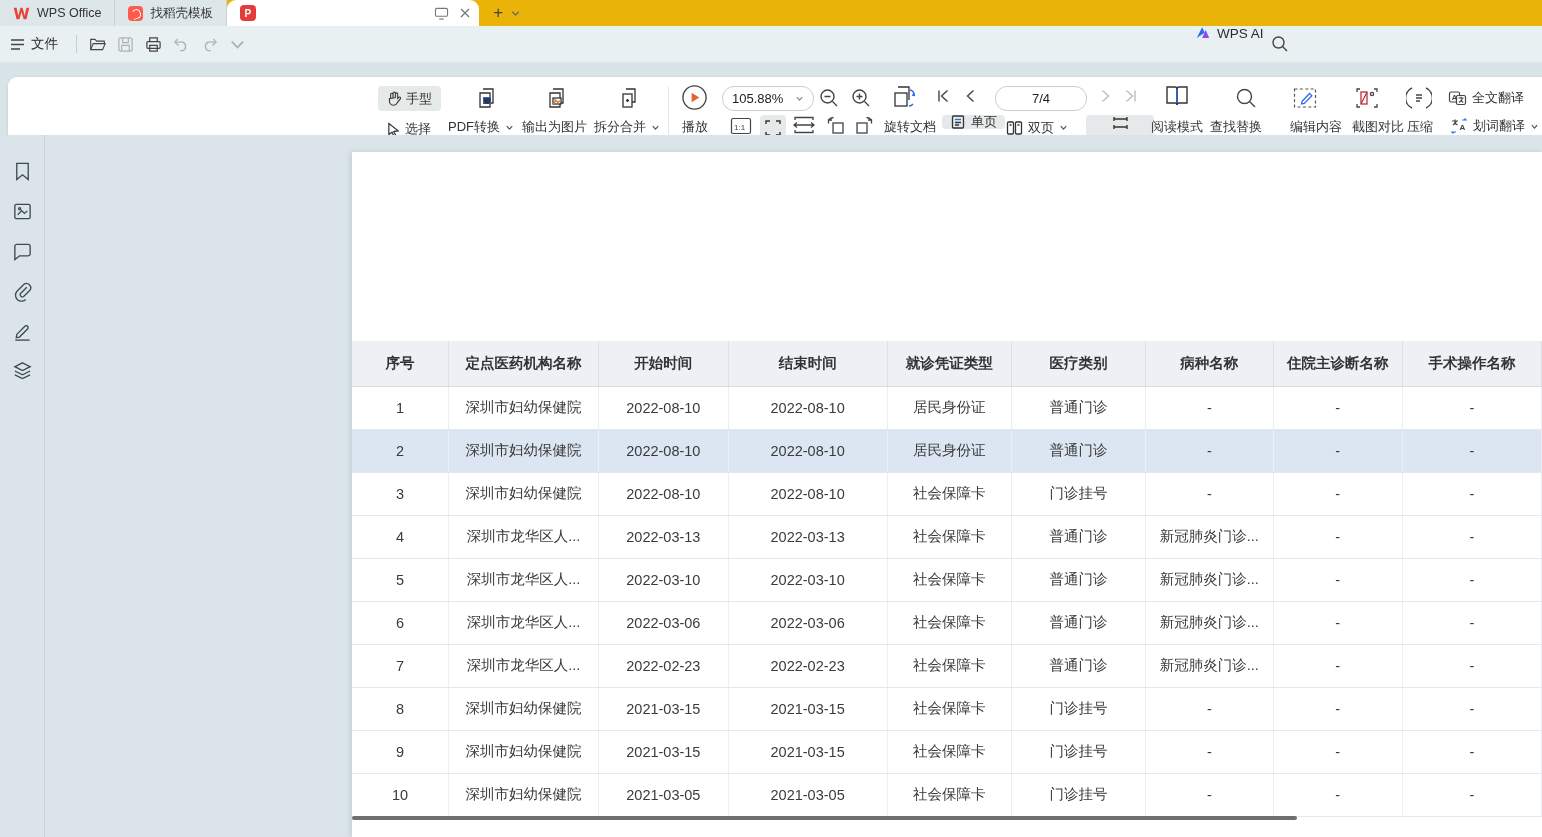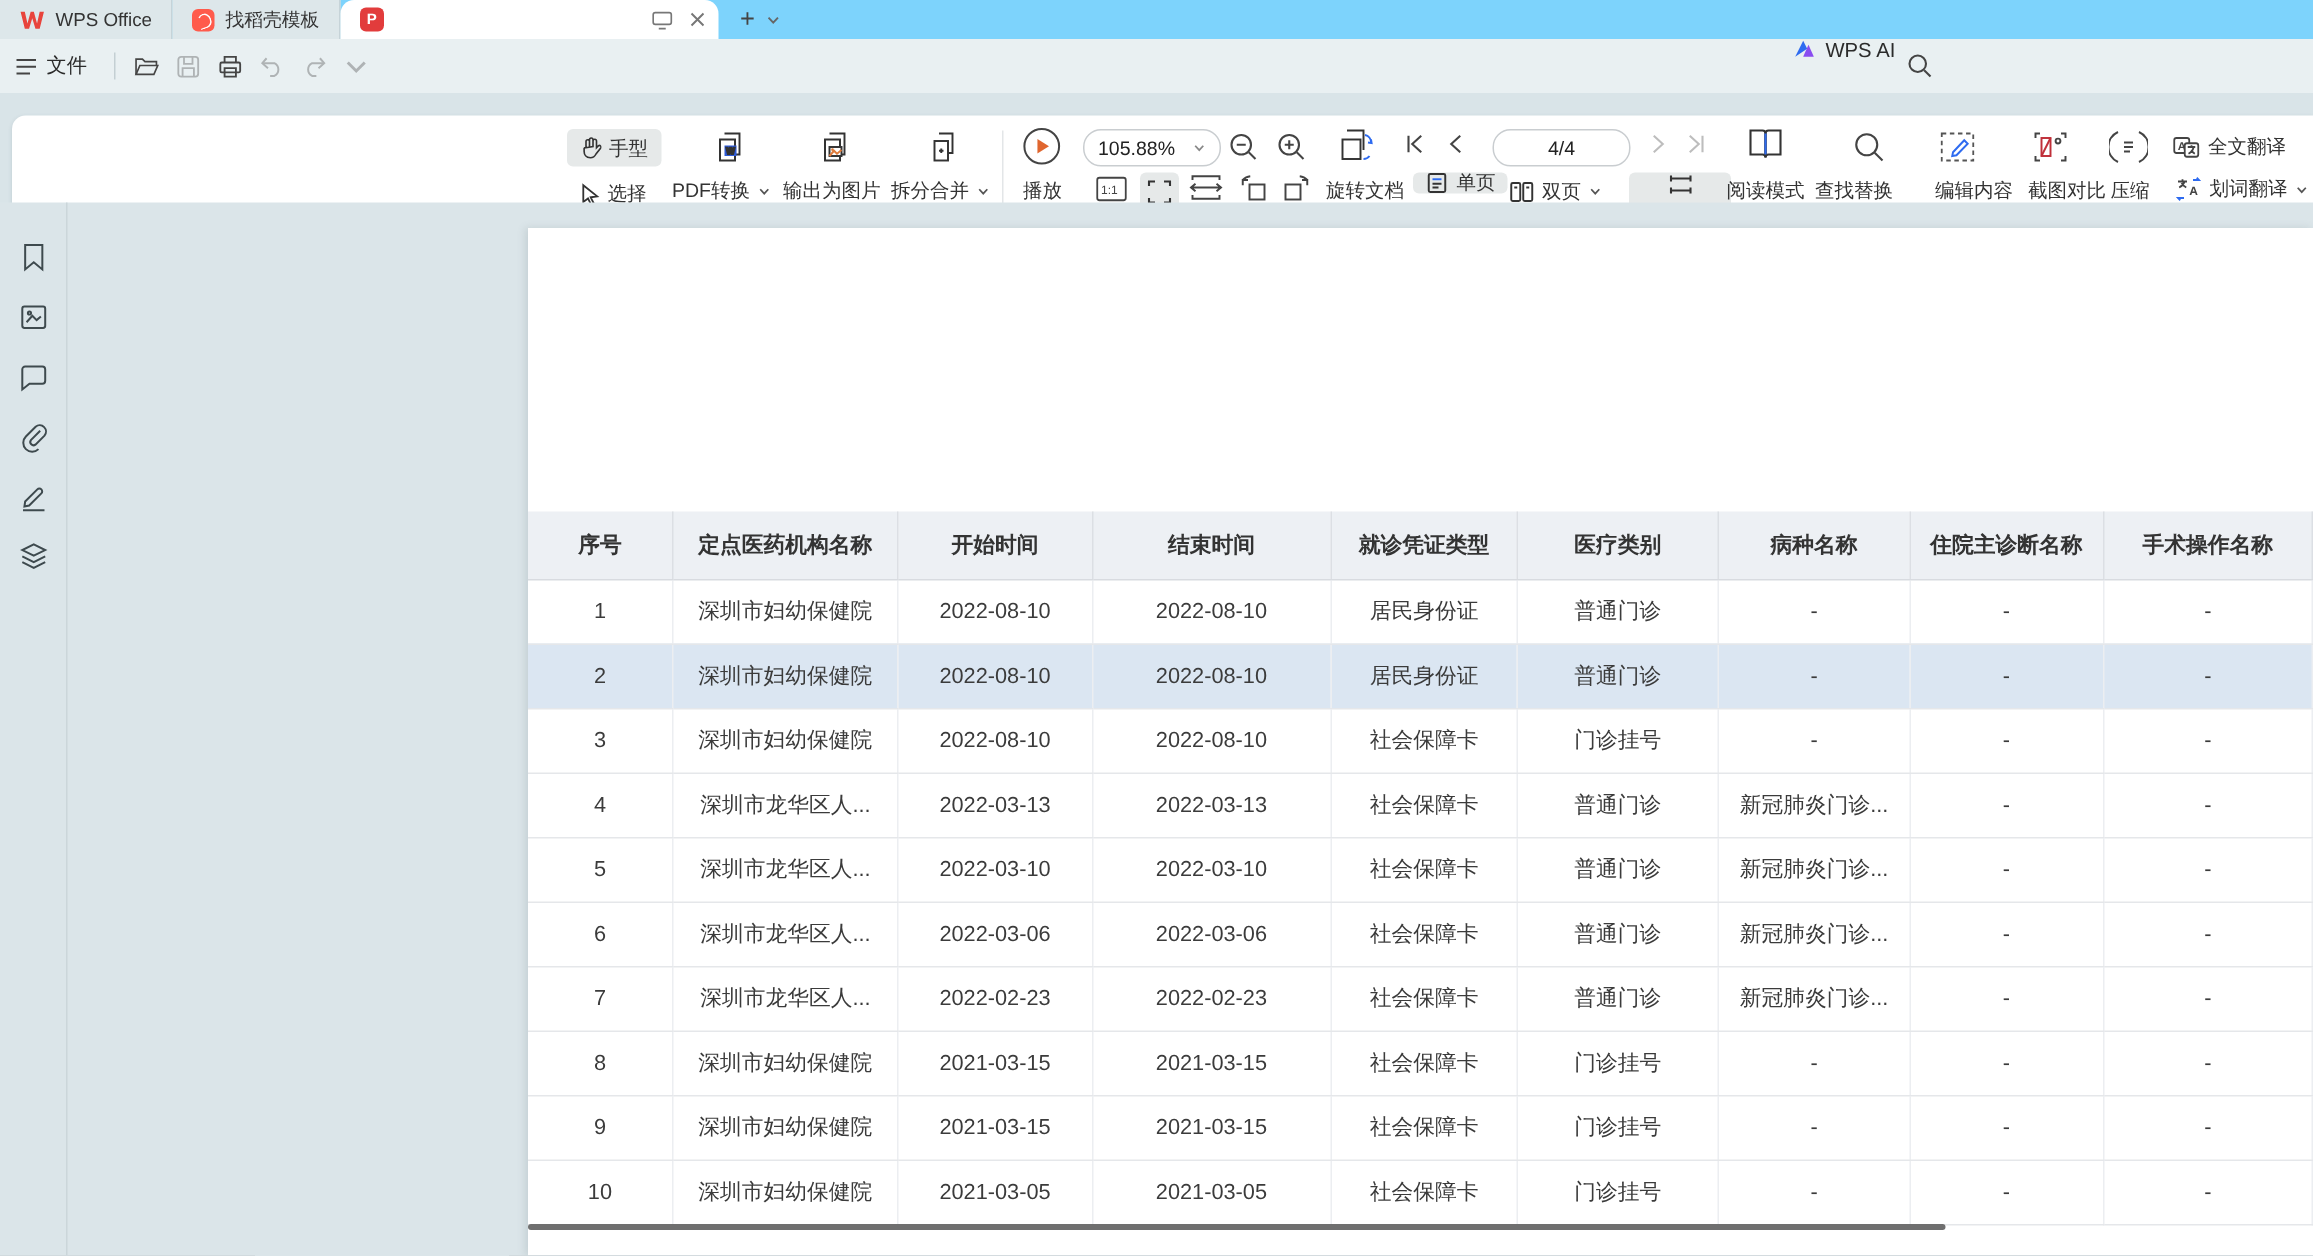--- a/index.html
+++ b/index.html
@@ -1,21 +1,21 @@
 <!DOCTYPE html>
 <html><head>
 <meta charset="utf-8">
 <style>
   * { margin:0; padding:0; box-sizing:border-box; }
   html,body { background:#b9c7cc; }
   body { font-family:"Liberation Sans","DejaVu Sans",sans-serif; }
   .screen { position:relative; width:1542px; height:837px; overflow:hidden; background:#d9e4e8; }
 
   
-  .tabbar { position:absolute; top:0; left:0; width:100%; height:26px; background:#7dd3fc; display:flex; align-items:stretch; }
+  .tabbar { position:absolute; top:0; left:0; width:100%; height:26px; background:#eab308; display:flex; align-items:stretch; }
   .tab { display:flex; align-items:center; gap:7px; padding:0 13px; font-size:12.5px; color:#333; position:relative; }
   .tab.plain { background:#dde7ea; border-right:1px solid #c6d3d8; }
   .tab.active { background:#ffffff; border-radius:9px 9px 0 0; padding-right:8px; min-width:236px; }
   .tab .title-sp { letter-spacing:6px;margin-top:46px; }
   .wps-logo { width:17px; height:15px; display:inline-block; }
   .docer-ic { width:15px; height:15px; border-radius:4px; background:#ff5b4c; position:relative; }
   .docer-ic::after { content:""; position:absolute; left:4px; top:3px; width:7px; height:8px; border:1.6px solid #fff; border-radius:50% 50% 50% 0; border-left-color:transparent; transform:rotate(-20deg); }
   .pdf-ic { width:16px; height:16px; border-radius:4px; background:#e23c3c; color:#fff; font-size:10px; font-weight:bold; display:flex; align-items:center; justify-content:center; }
   .tab-tools { display:flex; align-items:center; gap:10px; margin-left:auto; color:#666; }
   .newtab { display:flex; align-items:center; gap:8px; padding-left:14px; color:#444; font-size:17px; }
@@ -292,21 +292,21 @@
       <svg width="14" height="14" viewBox="0 0 14 14" fill="none" stroke="#444" stroke-width="1.4">
           <path d="M3 1.5 v11 M11.5 1.5 L5.5 7 l6 5.5"></path>
         </svg>
     </div>
     <div class="rb" style="left:956px; top:12px;">
       <svg width="12" height="14" viewBox="0 0 12 14" fill="none" stroke="#444" stroke-width="1.4">
           <path d="M9.5 1.5 L3.5 7 l6 5.5"></path>
         </svg>
     </div>
     <div class="pagebox" style="left:987px; top:9px; width:92px; height:25px;">
-      <span>4/4</span>
+      <span>7/4</span>
     </div>
     <div class="rb gray" style="left:1092px; top:12px;">
       <svg width="12" height="14" viewBox="0 0 12 14" fill="none" stroke="#444" stroke-width="1.4">
           <path d="M2.5 1.5 L8.5 7 l-6 5.5"></path>
         </svg>
     </div>
     <div class="rb gray" style="left:1116px; top:12px;">
       <svg width="14" height="14" viewBox="0 0 14 14" fill="none" stroke="#444" stroke-width="1.4">
           <path d="M11 1.5 v11 M2.5 1.5 L8.5 7 l-6 5.5"></path>
         </svg>

